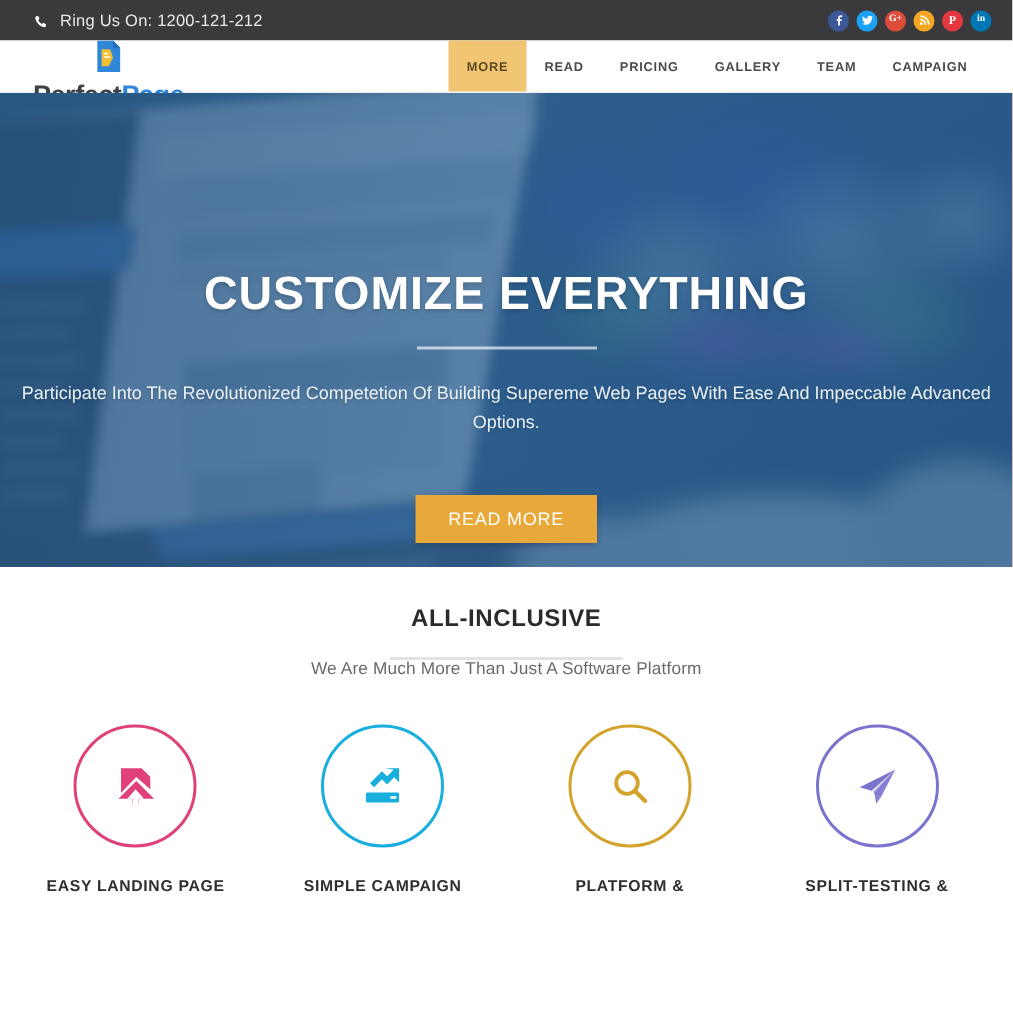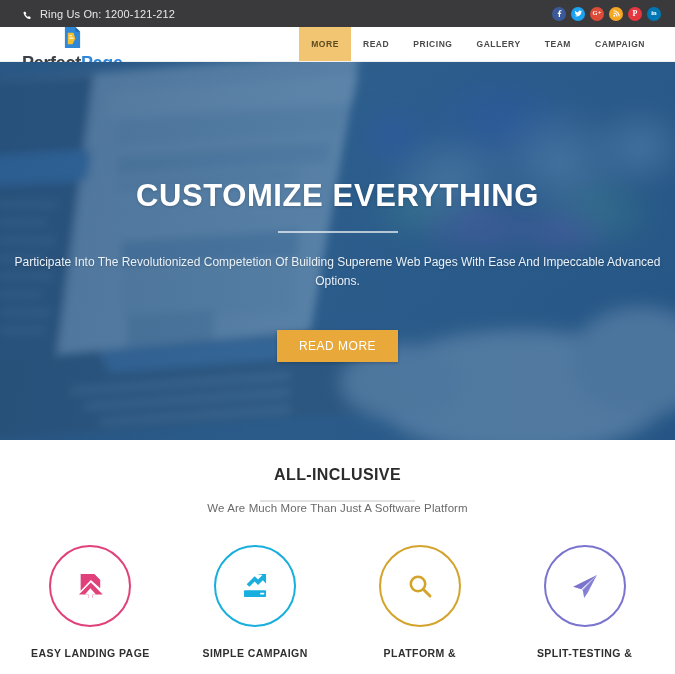--- a/index.html
+++ b/index.html
@@ -43,21 +43,21 @@
   .nav{ display:flex; align-items:stretch; padding-right:18px; }
   .nav-item{
     display:flex; align-items:center; padding:0 12px;
     font-size:8.5px; font-weight:bold; letter-spacing:.55px;
     color:#4a4a4a; white-space:nowrap;
   }
   .nav-item.active{ background:#f2c572; color:#5b4a22; }
 
   
   .hero{
-    position:relative; height:378px; overflow:hidden;
+    position:relative; height:316px; overflow:hidden;
     background:#c2410c;
   }
   .hero-photo{ position:absolute; inset:0; }
   .hero-overlay{
     position:absolute; inset:0;
     background:linear-gradient(100deg, rgba(38,84,130,.78) 0%, rgba(44,95,143,.74) 45%, rgba(40,90,140,.70) 100%);
   }
   .hero-content{
     position:absolute; inset:0; z-index:5;
     display:flex; flex-direction:column; align-items:center;

